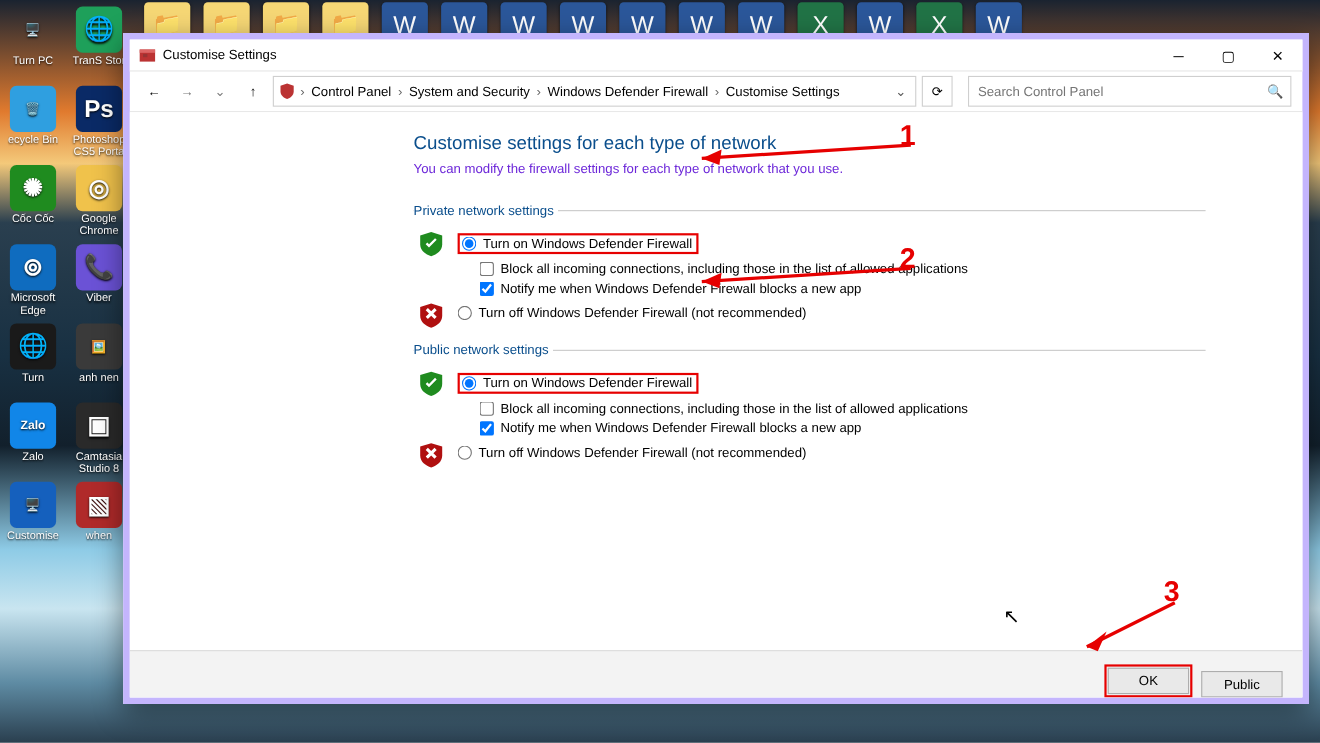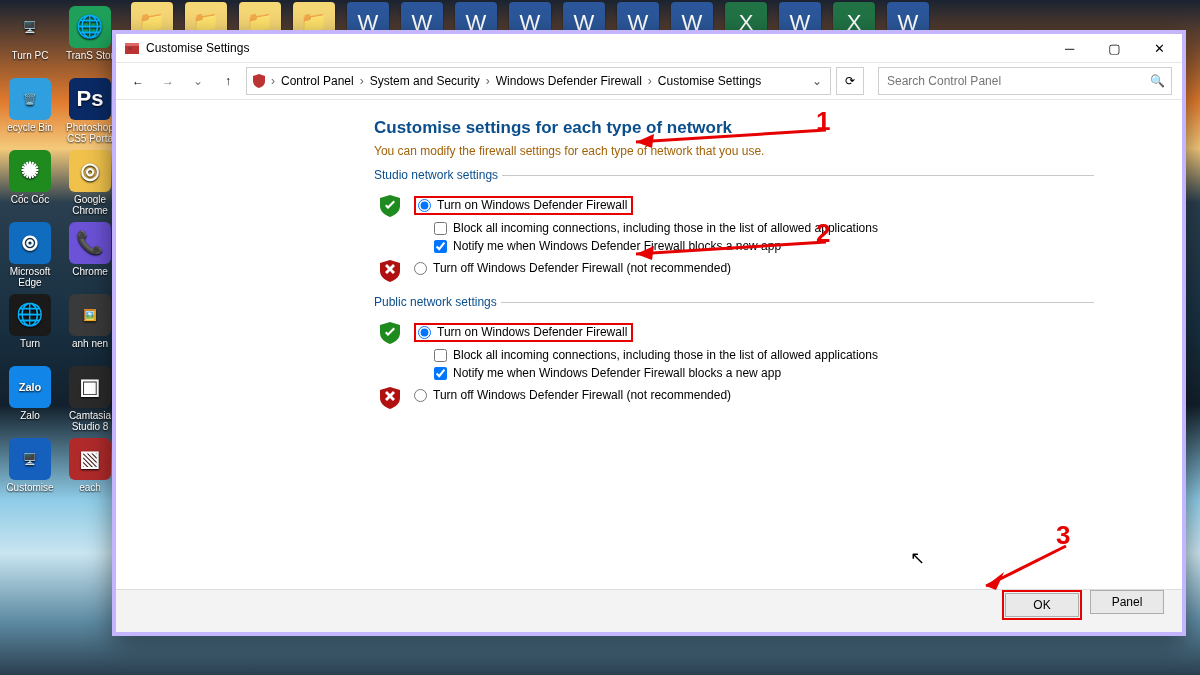--- a/index.html
+++ b/index.html
@@ -9,55 +9,55 @@
   .icon-row{display:flex;}
   .di{width:56px;height:68px;margin:2px 2px;display:flex;flex-direction:column;align-items:center;justify-content:flex-start;color:#fff;text-align:center;font-size:10px;text-shadow:0 1px 2px #000;cursor:pointer;}
   .di .blk{width:42px;height:42px;border-radius:6px;display:flex;align-items:center;justify-content:center;font-size:22px;margin-bottom:2px;}
   .di .lbl{line-height:1.1;max-height:24px;overflow:hidden;}
   .task-row{position:absolute;top:0;left:125px;display:flex;}
   .task-ic{width:42px;height:42px;margin:2px 6px;border-radius:4px;background:#fff;display:flex;align-items:center;justify-content:center;font-size:22px;box-shadow:0 1px 2px rgba(0,0,0,.5);}
   .task-ic.folder{background:#f6d775;}
   .task-ic.word{background:#2b579a;color:#fff;}
   .task-ic.excel{background:#217346;color:#fff;}
 
-  .win{position:absolute;left:112px;top:30px;width:1066px;height:598px;background:#fff;border:4px solid #c4b5fd;box-shadow:0 8px 24px rgba(0,0,0,.45);display:flex;flex-direction:column;}
+  .win{position:absolute;left:112px;top:30px;width:1066px;height:598px;background:#fff;border:6px solid #c4b5fd;box-shadow:0 8px 24px rgba(0,0,0,.45);display:flex;flex-direction:column;}
   .titlebar{height:28px;background:#fff;display:flex;align-items:center;border-bottom:1px solid #e6e6e6;}
   .titlebar .ticon{width:16px;height:16px;margin:0 6px 0 8px;}
   .titlebar .ttl{flex:0 0 auto;color:#000;font-size:12px;}
   .titlebar .spacer{flex:1;}
   .wbtn{width:45px;height:28px;display:flex;align-items:center;justify-content:center;color:#000;font-size:13px;}
 
   .navbar{height:36px;display:flex;align-items:center;gap:6px;padding:0 10px;border-bottom:1px solid #e6e6e6;}
   .navbtn{width:24px;height:24px;display:flex;align-items:center;justify-content:center;color:#7a7a7a;border-radius:3px;}
   .navbtn.enabled{color:#000;}
   .addr{flex:1;height:26px;border:1px solid #cfcfcf;display:flex;align-items:center;padding:0 4px;gap:4px;font-size:12px;color:#000;}
   .addr .crumb{padding:0 2px;}
   .addr .sep{color:#666;}
   .addr .drop{margin-left:auto;color:#555;padding:0 4px;}
   .refresh{width:26px;height:26px;border:1px solid #cfcfcf;display:flex;align-items:center;justify-content:center;margin-left:-1px;}
   .search{width:280px;height:26px;border:1px solid #cfcfcf;display:flex;align-items:center;padding:0 6px;color:#777;margin-left:8px;}
   .search input{border:none;outline:none;flex:1;font:inherit;color:#14532d;}
   .search .mag{color:#555;}
 
   .content{flex:1;position:relative;overflow:hidden;background:#fff;}
   .panel{position:absolute;left:258px;top:18px;width:720px;}
-  .h1{color:#0a4e8c;font-size:17px;font-weight:700;margin:0 0 6px 0;}
-  .sub{color:#a16207;font-size:12px;margin:0 0 10px 0;}
+  .h1{color:#0a4e8c;font-size:17px;font-weight:400;margin:0 0 6px 0;}
+  .sub{color:#6d28d9;font-size:12px;margin:0 0 24px 0;}
   fieldset.netgrp{border:none;border-top:1px solid #c9c9c9;margin:6px 0 10px 0;padding:10px 0 0 0;}
   fieldset.netgrp legend{color:#0a4e8c;font-size:12px;padding:0 4px 0 0;margin-left:0;}
   .row{display:flex;align-items:flex-start;margin:2px 0;}
   .shield{width:24px;height:24px;margin:0 12px 0 4px;flex:0 0 24px;}
   .opts{flex:1;}
   .radio-row,.check-row{display:flex;align-items:center;gap:6px;margin:2px 0 4px 0;font-size:12px;color:#000;}
   .check-row.sub{margin-left:20px;}
   .check-row.sub2{margin-left:20px;}
   input[type=radio],input[type=checkbox]{margin:0;}
   .redbox{border:2px solid #e60000;padding:0 4px 1px 2px;display:inline-flex;align-items:flex-end;gap:6px;}
 
-  .footer{position:absolute;left:0;right:0;bottom:0;height:42px;border-top:1px solid #dcdcdc;background:#f3f3f3;display:flex;align-items:flex-start;justify-content:flex-end;padding:0 18px;gap:8px;}
+  .footer{position:absolute;left:0;right:0;bottom:0;height:42px;border-top:1px solid #dcdcdc;background:#f3f3f3;display:flex;align-items:flex-end;justify-content:flex-end;padding:0 18px;gap:8px;}
   .btn{min-width:74px;height:24px;border:1px solid #adadad;background:#e9e9e9;font-size:12px;cursor:pointer;}
   .ok-wrap{border:2px solid #e60000;padding:1px;}
 
   .annot{position:absolute;pointer-events:none;}
   .arrow{stroke:#e60000;stroke-width:3;fill:none;}
   .arrowhead{fill:#e60000;}
   .num{position:absolute;color:#e60000;font-weight:700;font-size:26px;font-family:Arial,sans-serif;}
   .cursor{position:absolute;font-size:18px;color:#000;}
 
   
@@ -101,21 +101,21 @@
           <div class="lbl">Google Chrome</div>
         </div>
       </div>
       <div class="icon-row">
         <div class="di">
           <div class="blk" style="background: rgb(15, 108, 191); color: rgb(255, 255, 255); font-size: 22px; font-weight: 700;">⊚</div>
           <div class="lbl">Microsoft Edge</div>
         </div>
         <div class="di">
           <div class="blk" style="background: rgb(107, 82, 214); color: rgb(255, 255, 255); font-size: 22px; font-weight: 700;">📞</div>
-          <div class="lbl">Chrome</div>
+          <div class="lbl">Viber</div>
         </div>
       </div>
       <div class="icon-row">
         <div class="di">
           <div class="blk" style="background: rgb(26, 26, 26); color: rgb(255, 255, 255); font-size: 22px; font-weight: 700;">🌐</div>
           <div class="lbl">Turn</div>
         </div>
         <div class="di">
           <div class="blk" style="background: rgb(58, 58, 58); color: rgb(255, 255, 255); font-size: 11px; font-weight: 700;">🖼️</div>
           <div class="lbl">anh nen</div>
@@ -131,21 +131,21 @@
           <div class="lbl">Camtasia Studio 8</div>
         </div>
       </div>
       <div class="icon-row">
         <div class="di">
           <div class="blk" style="background: rgb(21, 96, 189); color: rgb(255, 255, 255); font-size: 11px; font-weight: 700;">🖥️</div>
           <div class="lbl">Customise</div>
         </div>
         <div class="di">
           <div class="blk" style="background: rgb(176, 42, 42); color: rgb(255, 255, 255); font-size: 22px; font-weight: 700;">▧</div>
-          <div class="lbl">each</div>
+          <div class="lbl">when</div>
         </div>
       </div>
     </div>
 
   <div class="task-row" id="task-row">
       <div class="task-ic folder">📁</div>
       <div class="task-ic folder">📁</div>
       <div class="task-ic folder">📁</div>
       <div class="task-ic folder">📁</div>
       <div class="task-ic word">W</div>
@@ -200,21 +200,21 @@
         <span class="mag">🔍</span>
       </div>
     </div>
 
     <div class="content">
       <div class="panel">
         <div class="h1">Customise settings for each type of network</div>
         <div class="sub">You can modify the firewall settings for each type of network that you use.</div>
 
         <fieldset class="netgrp">
-          <legend>Studio network settings</legend>
+          <legend>Private network settings</legend>
           <div class="row">
             <svg class="shield" viewBox="0 0 24 24">
                 <path class="shield-green" d="M12 1 22 4v8c0 6-5 9-10 11C7 21 2 18 2 12V4z"></path>
                 <path class="shield-mark" d="M7 12l3 3 7-7-1.5-1.5L10 12l-1.5-1.5z"></path>
               </svg>
             <div class="opts">
               <label class="radio-row redbox">
                 <input type="radio" name="priv" checked="" style="">
                 <span>Turn on Windows Defender Firewall</span>
               </label>
@@ -276,21 +276,21 @@
               </label>
             </div>
           </div>
         </fieldset>
       </div>
 
       <div class="footer">
         <span class="ok-wrap">
           <button class="btn">OK</button>
         </span>
-        <button class="btn">Panel</button>
+        <button class="btn">Public</button>
       </div>
 
       <svg class="annot" style="left:500px;top:20px" width="220" height="30">
         <line x1="210" y1="10" x2="20" y2="22" class="arrow"></line>
           <polygon points="20,22 38,14 36,28" class="arrowhead"></polygon>
       </svg>
       <div class="num" style="left:700px;top:6px">1</div>
 
       <svg class="annot" style="left:500px;top:132px" width="220" height="30">
         <line x1="210" y1="10" x2="20" y2="22" class="arrow"></line>

